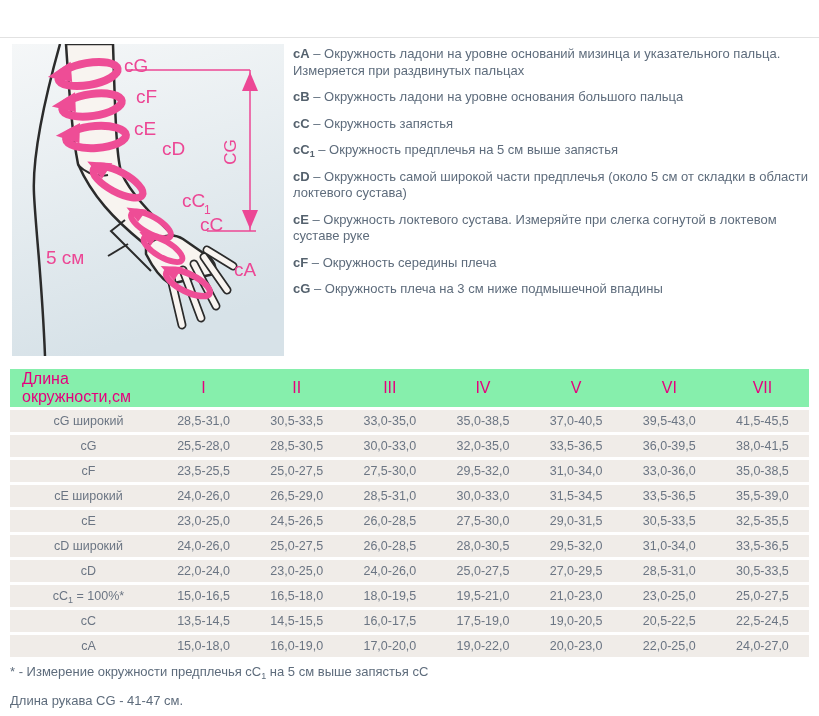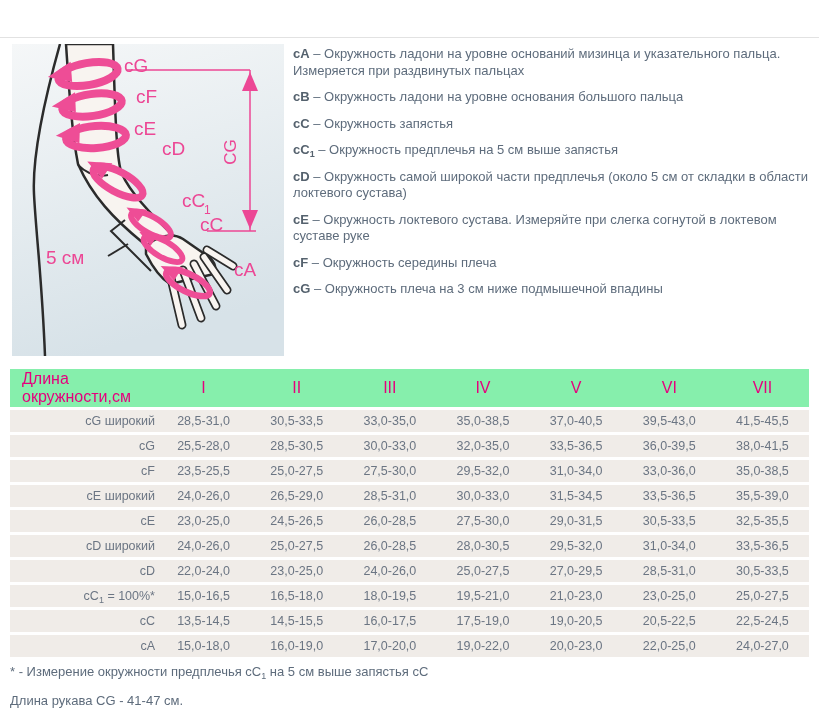--- a/index.html
+++ b/index.html
@@ -17,21 +17,21 @@
   table.sizes{
     position:absolute;left:10px;top:366px;width:799px;
     border-collapse:separate;border-spacing:0 3px;table-layout:fixed;
     font-size:12.5px;
   }
   table.sizes col.labcol{width:147px;}
   table.sizes th,table.sizes td{height:20px;padding:1px 2px;font-weight:normal;}
   table.sizes thead th{background:#86efac;color:#e5007d;font-weight:normal;font-size:16px;text-align:center;}
   table.sizes thead th.rowlabel{text-align:left;padding-left:12px;}
   table.sizes tbody td{background:#f0ece8;color:#6b7583;text-align:center;}
-  table.sizes tbody td.rowlabel{text-align:right;padding-left:12px;}
+  table.sizes tbody td.rowlabel{text-align:center;padding-left:12px;}
   .footnotes{position:absolute;left:10px;top:652px;width:790px;color:#5e6c7c;font-size:13px;margin-top:12px;}
   .footnotes p{margin:0 0 14px 0;}
 </style>
 </head>
 <body>
 
 <div class="top-divider"></div>
 
 <div class="diagram-wrap">
   <svg width="272" height="312" viewBox="0 0 272 312">

